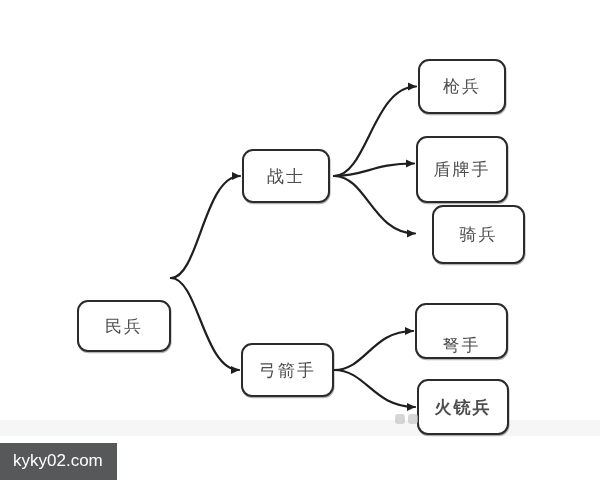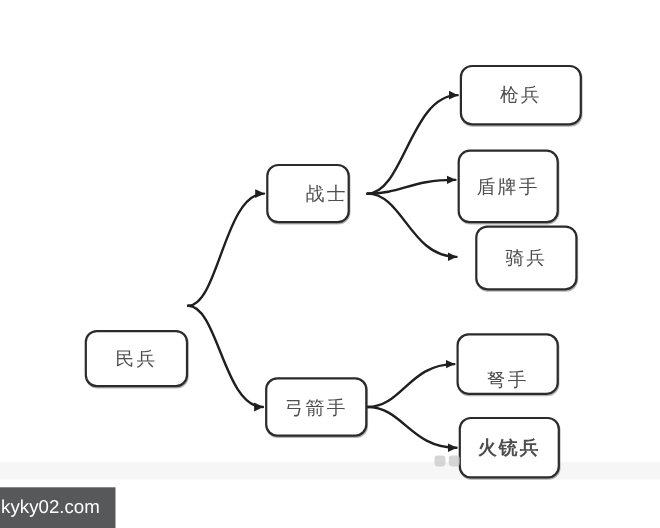--- a/index.html
+++ b/index.html
@@ -45,21 +45,21 @@
   .badge.tg {
     top: 6px;
     right: 10px;
     padding: 5px 13px;
     font-size: 16px;
     letter-spacing: 0.5px;
   }
   .badge.site {
     left: 0;
     bottom: 0;
-    padding: 8px 14px 9px 1px;
+    padding: 8px 14px 9px 13px;
     font-size: 17px;
   }
   .scan-band {
     position: absolute;
     left: 0;
     top: 420px;
     width: 600px;
     height: 16px;
     background: rgba(0,0,0,0.035);
   }
@@ -105,27 +105,27 @@
         <path d="M334,176 C366.4,176 372.88,233.5 415,233.5" fill="none" stroke="#1f1f1f" stroke-width="2.2" stroke-linecap="round" marker-end="url(#arrow)"></path>
         <path d="M334,370 C365.6,370 371.92,331 413,331" fill="none" stroke="#1f1f1f" stroke-width="2.2" stroke-linecap="round" marker-end="url(#arrow)"></path>
         <path d="M334,370 C366.4,370 372.88,407 415,407" fill="none" stroke="#1f1f1f" stroke-width="2.2" stroke-linecap="round" marker-end="url(#arrow)"></path>
       </g>
   </svg>
 
   <div id="node-layer">
       <div class="node" style="left: 77px; top: 252px; width: 94px; height: 52px; margin-top: 48px;">
         <span class="label">民兵</span>
       </div>
-      <div class="node" style="left: 242px; top: 149px; width: 76px; height: 54px; justify-content: flex-end;">
+      <div class="node" style="left: 242px; top: 149px; width: 88px; height: 54px;">
         <span class="label">战士</span>
       </div>
       <div class="node" style="left: 241px; top: 343px; width: 93px; height: 54px;">
         <span class="label">弓箭手</span>
       </div>
-      <div class="node" style="left: 418px; top: 59px; width: 111px; height: 55px;">
+      <div class="node" style="left: 418px; top: 59px; width: 88px; height: 55px;">
         <span class="label">枪兵</span>
       </div>
       <div class="node" style="left: 416px; top: 136px; width: 92px; height: 67px;">
         <span class="label">盾牌手</span>
       </div>
       <div class="node" style="left: 432px; top: 205px; width: 93px; height: 59px;">
         <span class="label">骑兵</span>
       </div>
       <div class="node" style="left: 415px; top: 303px; width: 93px; height: 56px; align-items: flex-end;">
         <span class="label">弩手</span>

